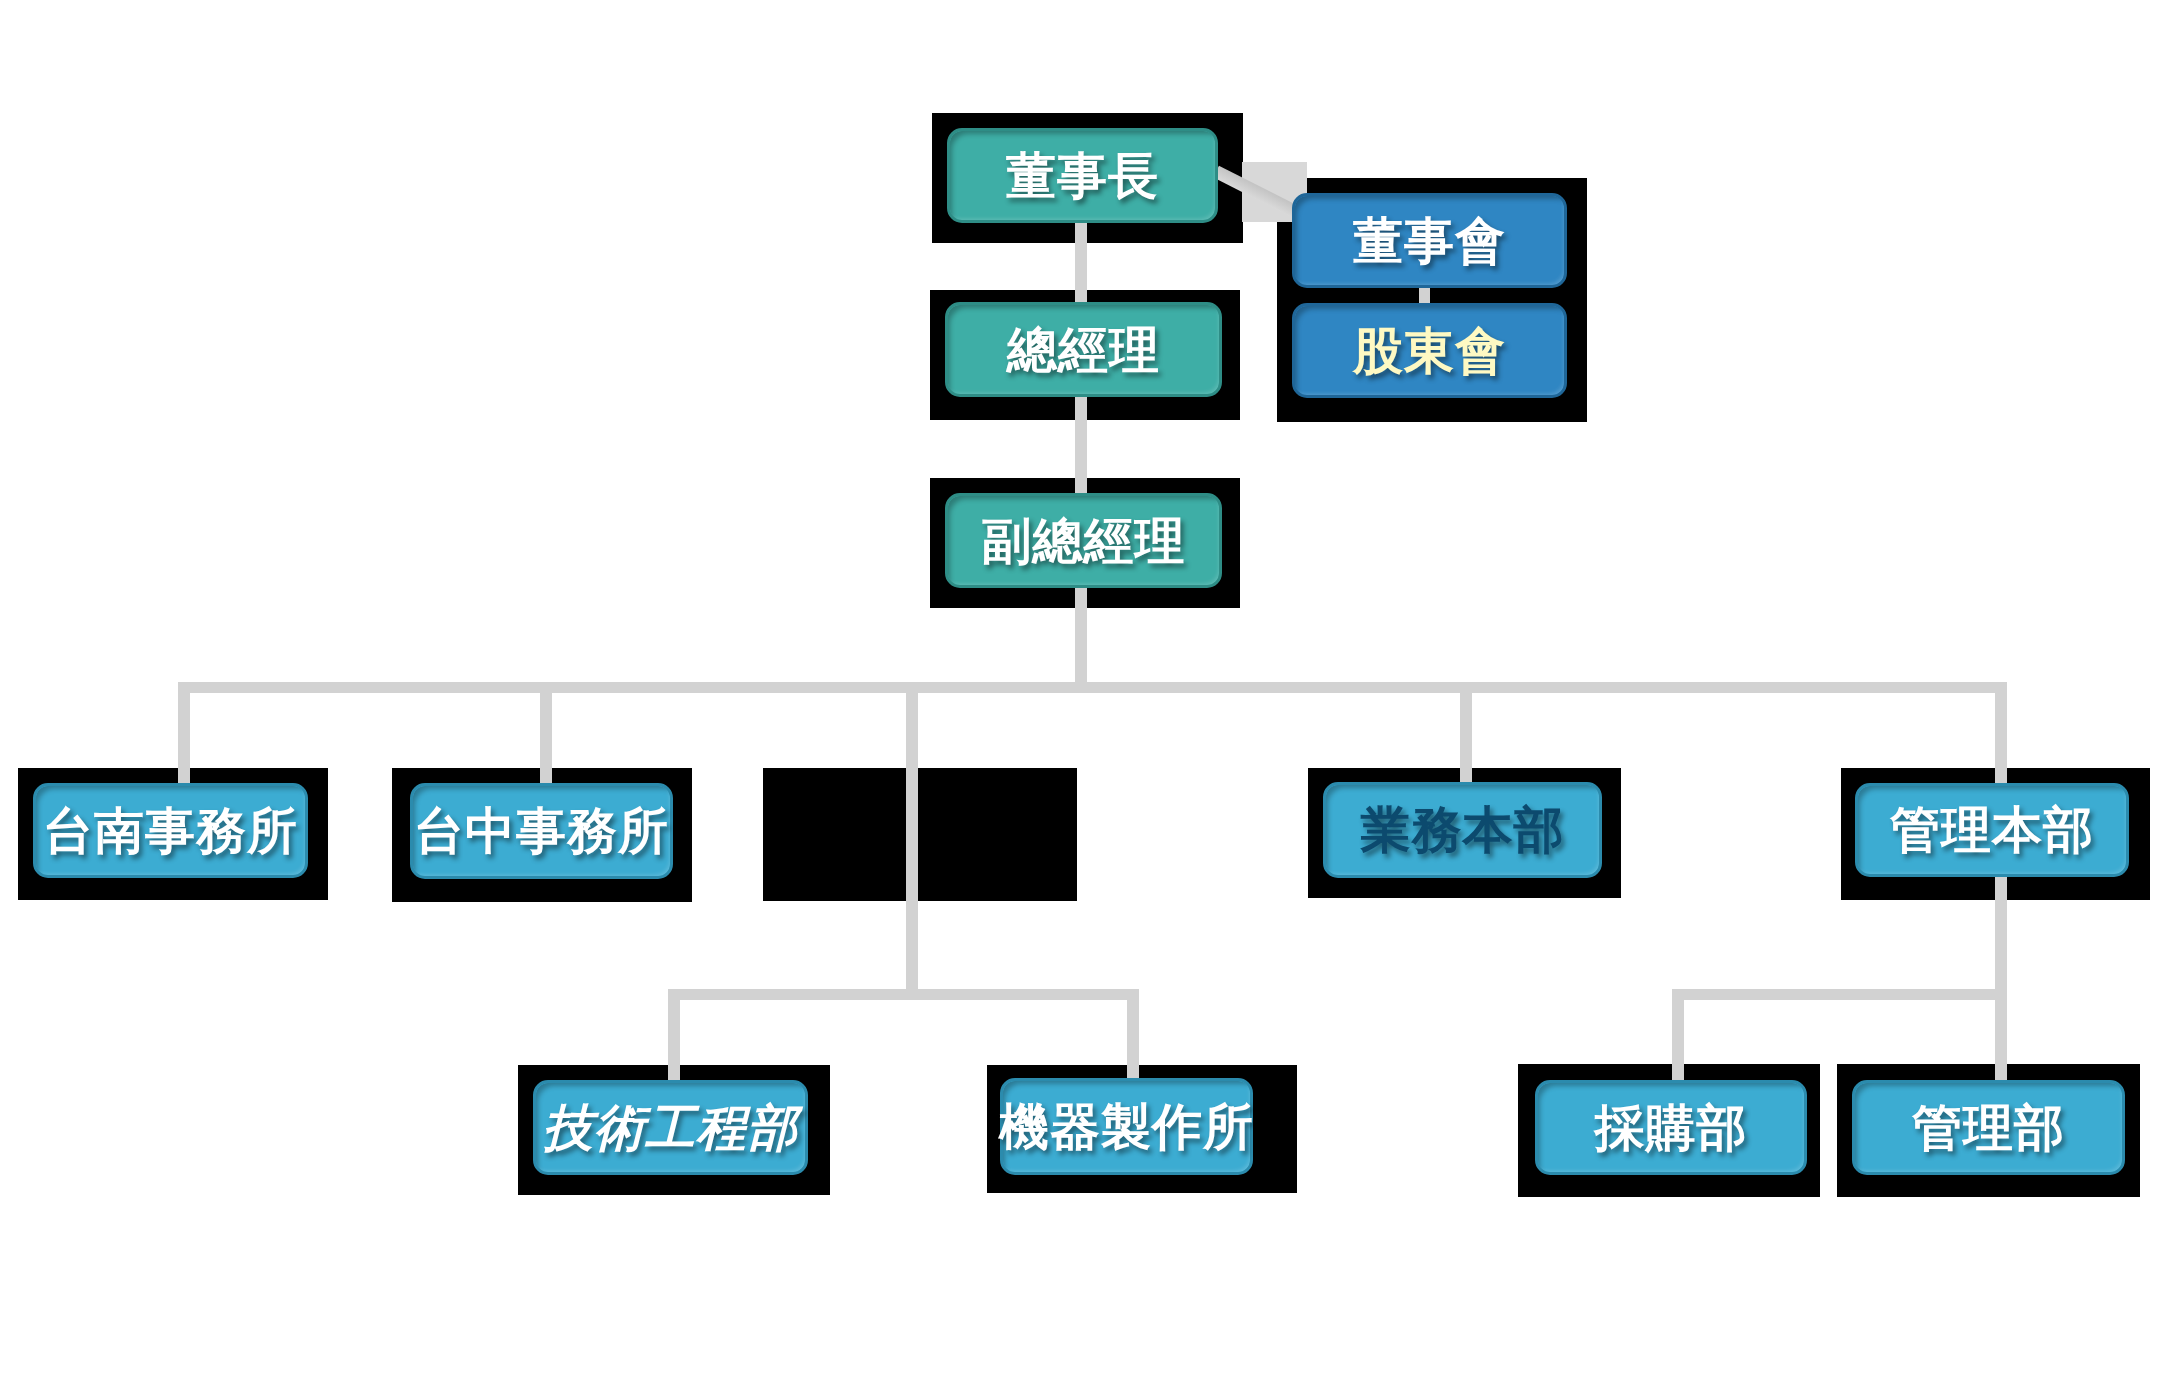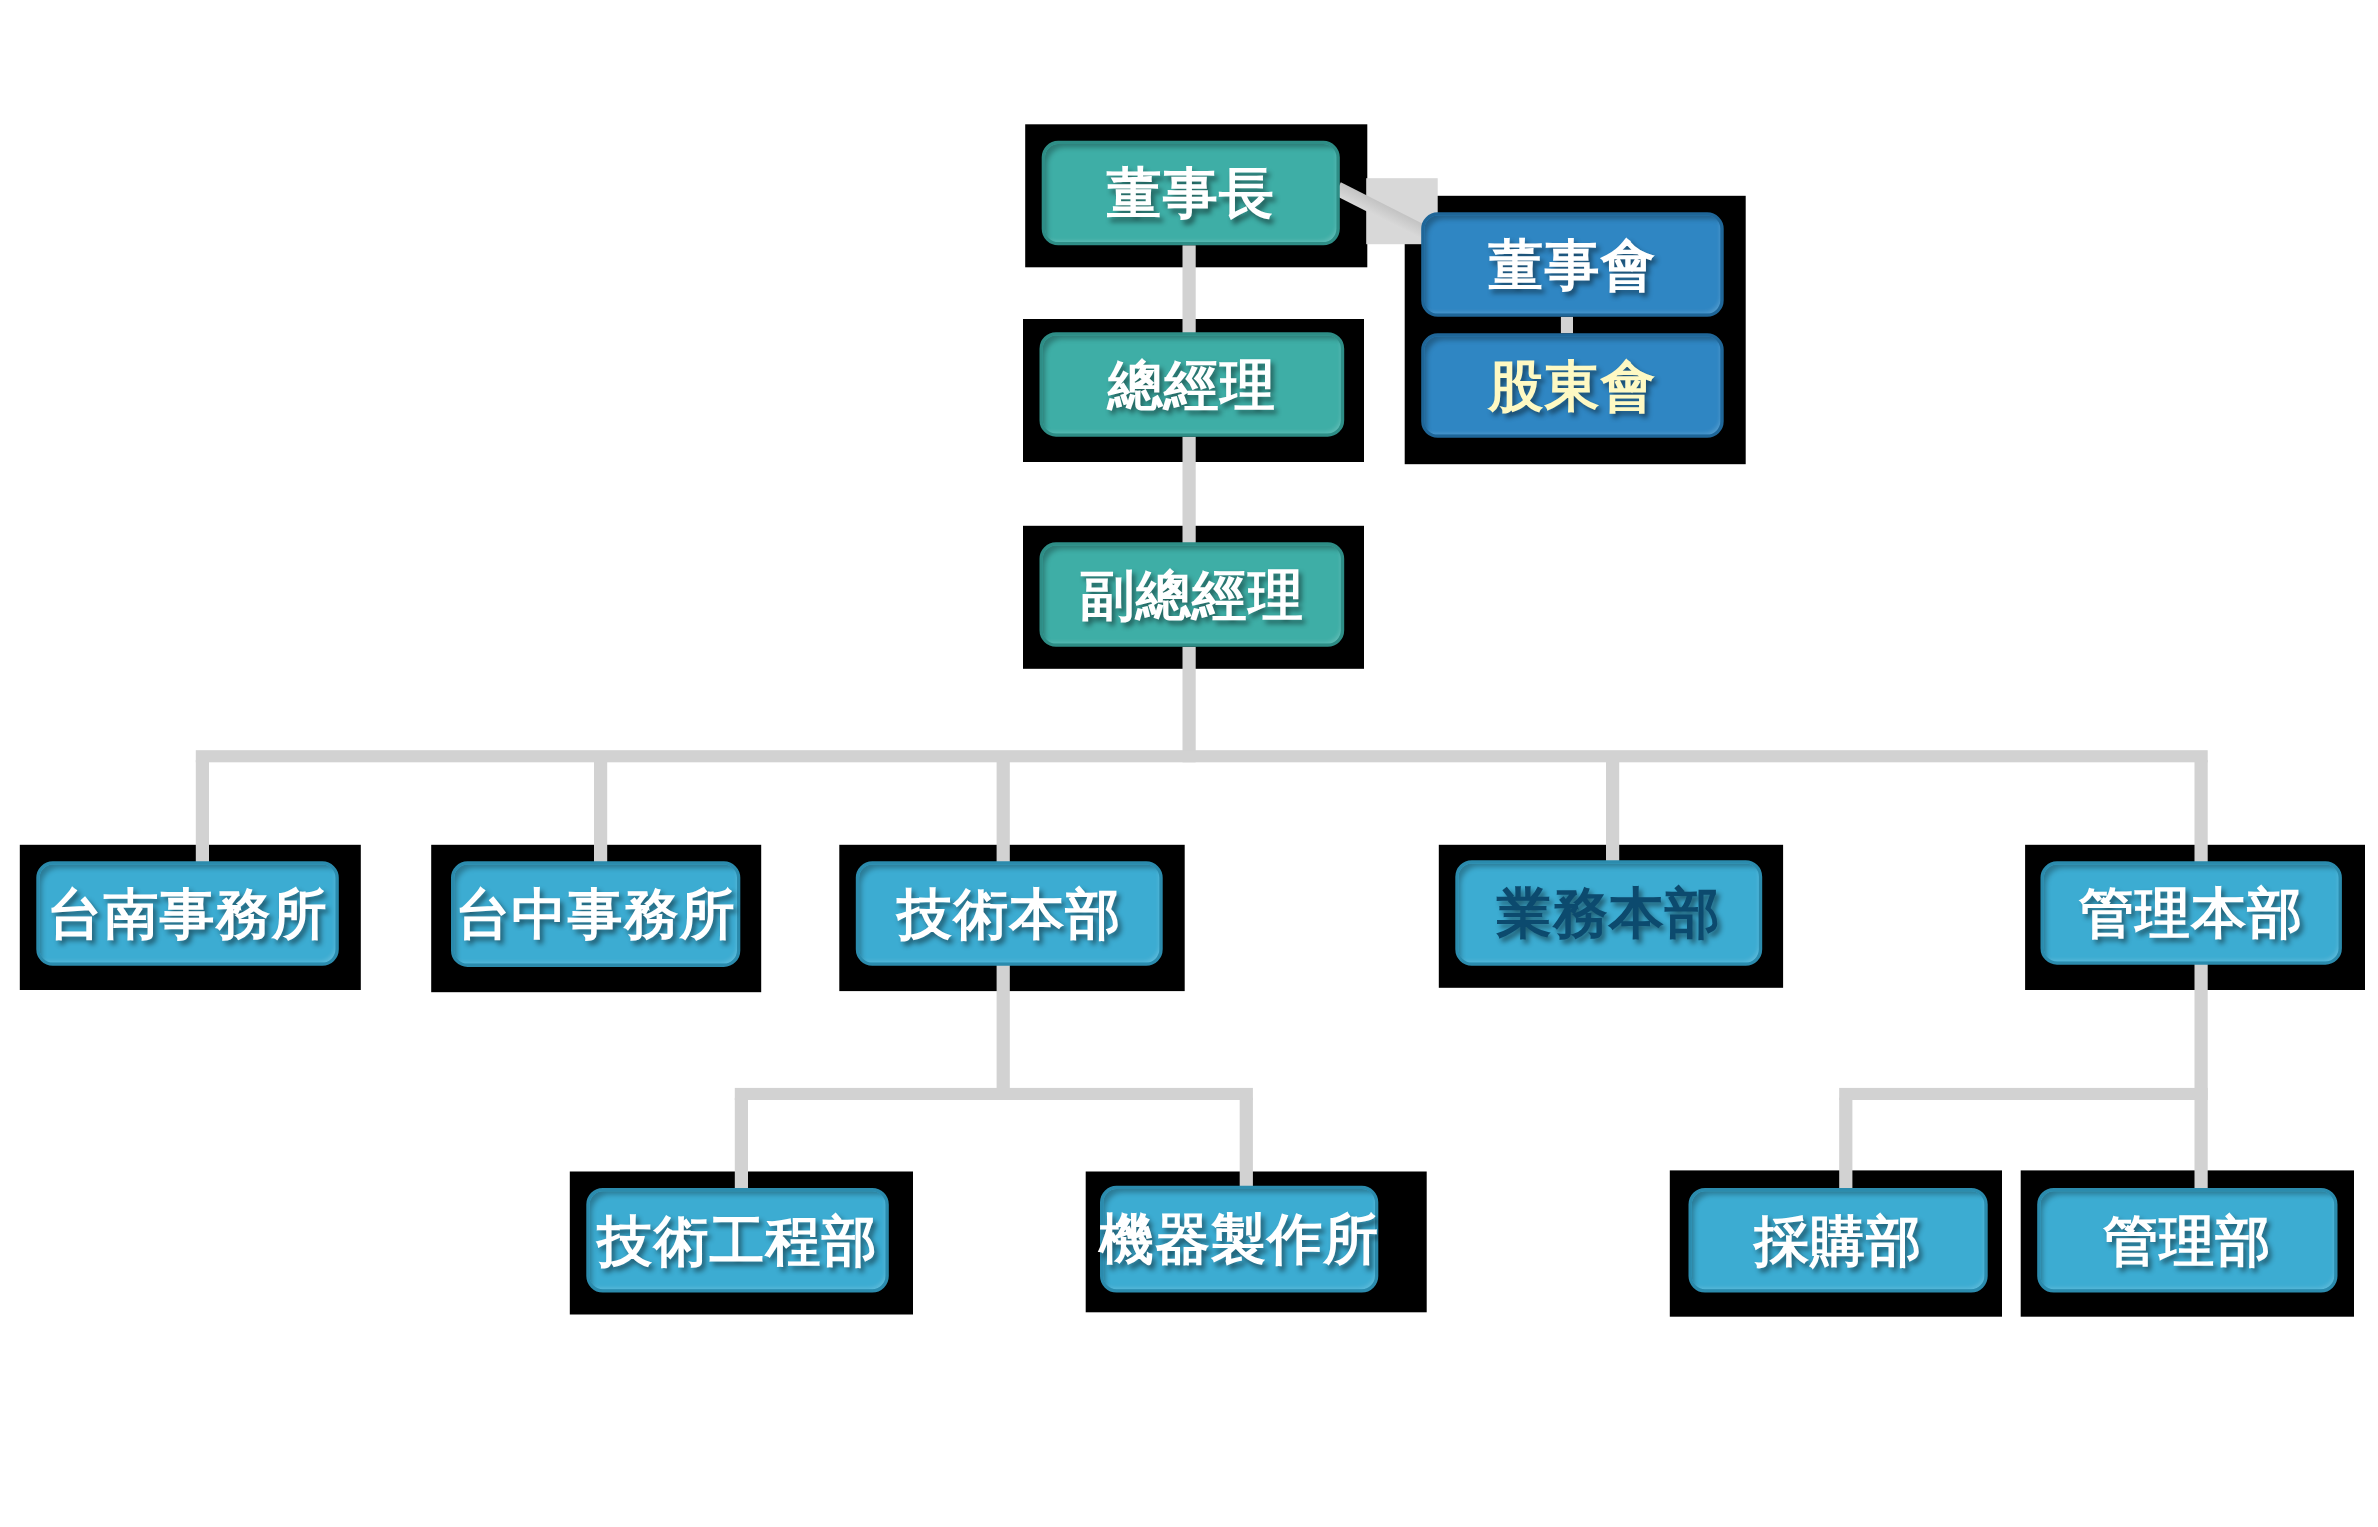--- a/index.html
+++ b/index.html
@@ -98,30 +98,27 @@
     </div>
     <div class="box" style="left: 945px; top: 493px; width: 277px; height: 95px; background: rgb(62, 174, 166); border-color: rgb(46, 141, 134);">
       <span class="label" style="color: rgb(255, 255, 255);">副總經理</span>
     </div>
     <div class="box" style="left: 33px; top: 783px; width: 275px; height: 95px; background: rgb(60, 172, 210); border-color: rgb(43, 139, 173);">
       <span class="label" style="color: rgb(255, 255, 255);">台南事務所</span>
     </div>
     <div class="box" style="left: 410px; top: 783px; width: 263px; height: 96px; background: rgb(60, 172, 210); border-color: rgb(43, 139, 173);">
       <span class="label" style="color: rgb(255, 255, 255);">台中事務所</span>
     </div>
-    <div class="box" style="left: 778px; top: 783px; width: 279px; height: 95px; background: rgb(60, 172, 210); border-color: rgb(43, 139, 173);">
-      <span class="label" style="color: rgb(255, 255, 255);">技術本部</span>
-    </div>
     <div class="box" style="left: 1323px; top: 782px; width: 279px; height: 96px; background: rgb(60, 172, 210); border-color: rgb(43, 139, 173);">
       <span class="label" style="color: #0c4a6e;">業務本部</span>
     </div>
     <div class="box" style="left: 1855px; top: 783px; width: 274px; height: 94px; background: rgb(60, 172, 210); border-color: rgb(43, 139, 173);">
       <span class="label" style="color: rgb(255, 255, 255);">管理本部</span>
     </div>
-    <div class="box" style="left: 533px; top: 1080px; width: 275px; height: 95px; background: rgb(60, 172, 210); border-color: rgb(43, 139, 173);">
+    <div class="box" style="left: 533px; top: 1080px; width: 275px; height: 95px; background: rgb(60, 172, 210); border-color: rgb(43, 139, 173); font-style: italic;">
       <span class="label" style="color: rgb(255, 255, 255);">技術工程部</span>
     </div>
     <div class="box" style="left: 1000px; top: 1078px; width: 253px; height: 97px; background: rgb(60, 172, 210); border-color: rgb(43, 139, 173);">
       <span class="label" style="color: rgb(255, 255, 255);">機器製作所</span>
     </div>
     <div class="box" style="left: 1535px; top: 1080px; width: 272px; height: 95px; background: rgb(60, 172, 210); border-color: rgb(43, 139, 173);">
       <span class="label" style="color: rgb(255, 255, 255);">採購部</span>
     </div>
     <div class="box" style="left: 1852px; top: 1080px; width: 273px; height: 95px; background: rgb(60, 172, 210); border-color: rgb(43, 139, 173);">
       <span class="label" style="color: rgb(255, 255, 255);">管理部</span>

